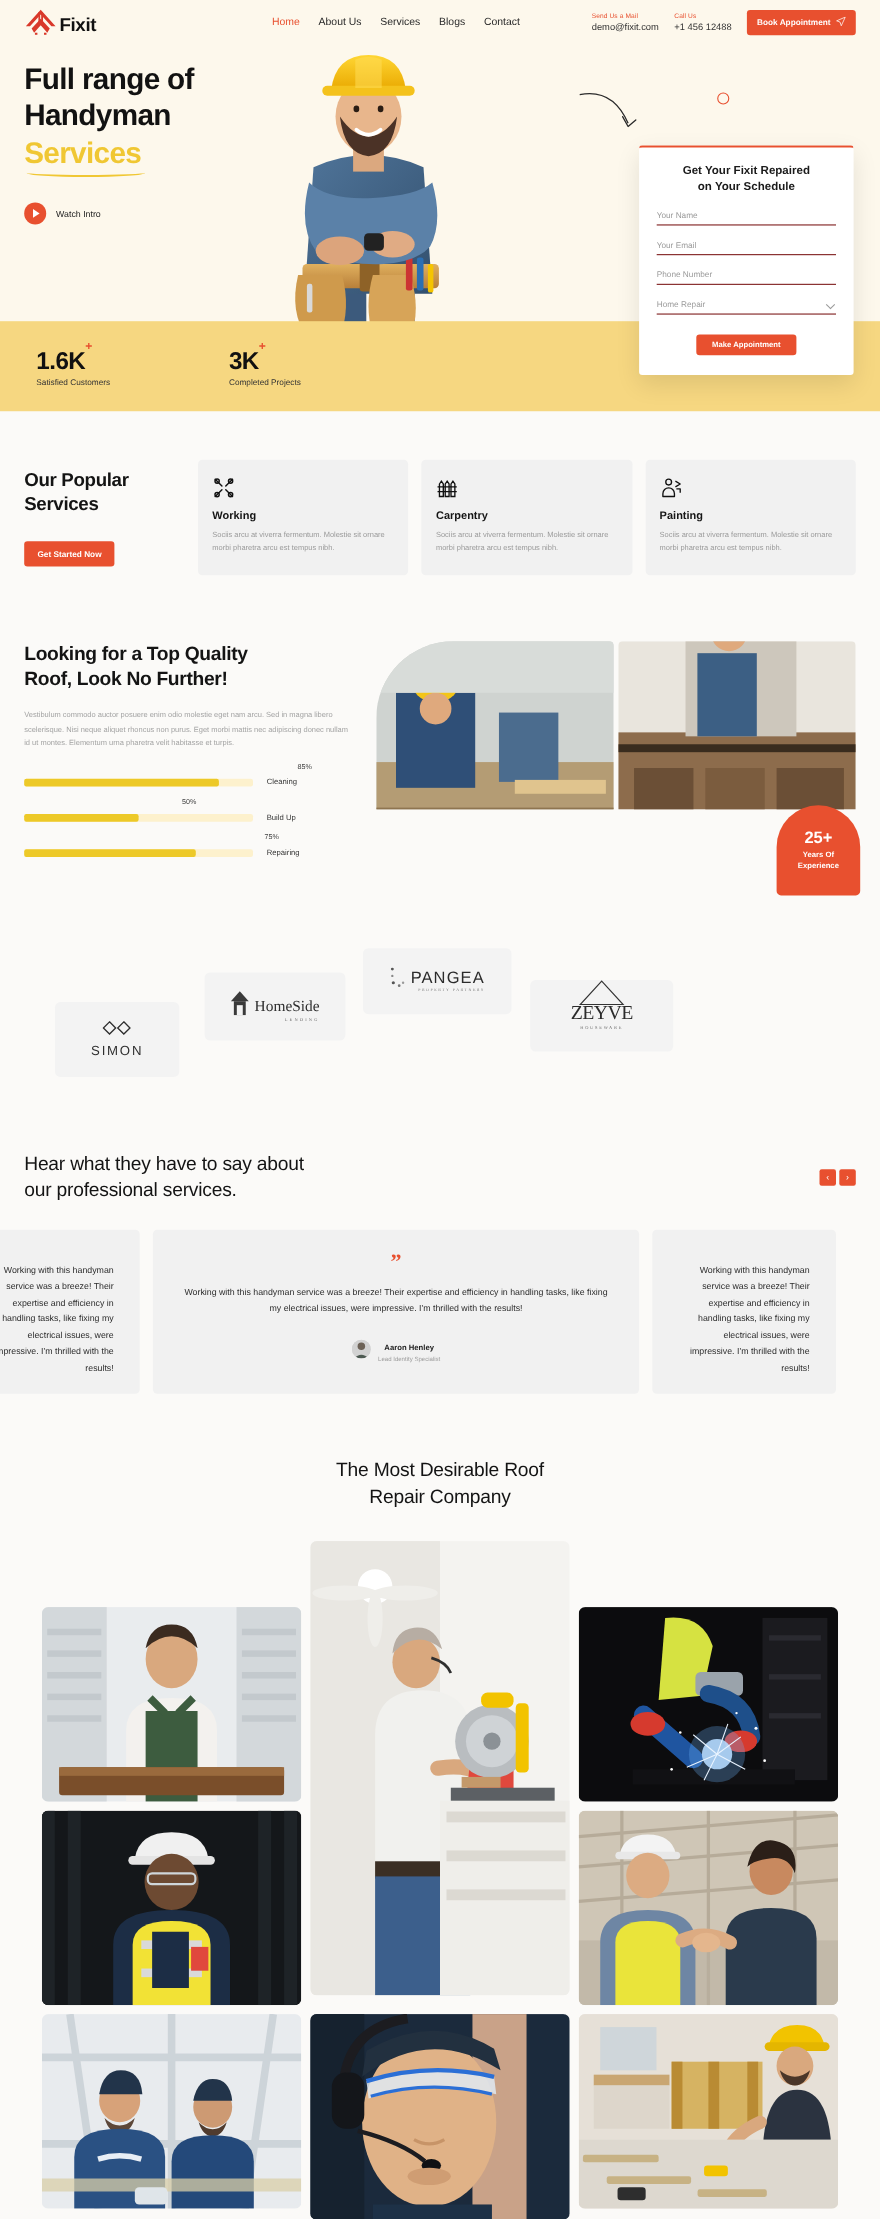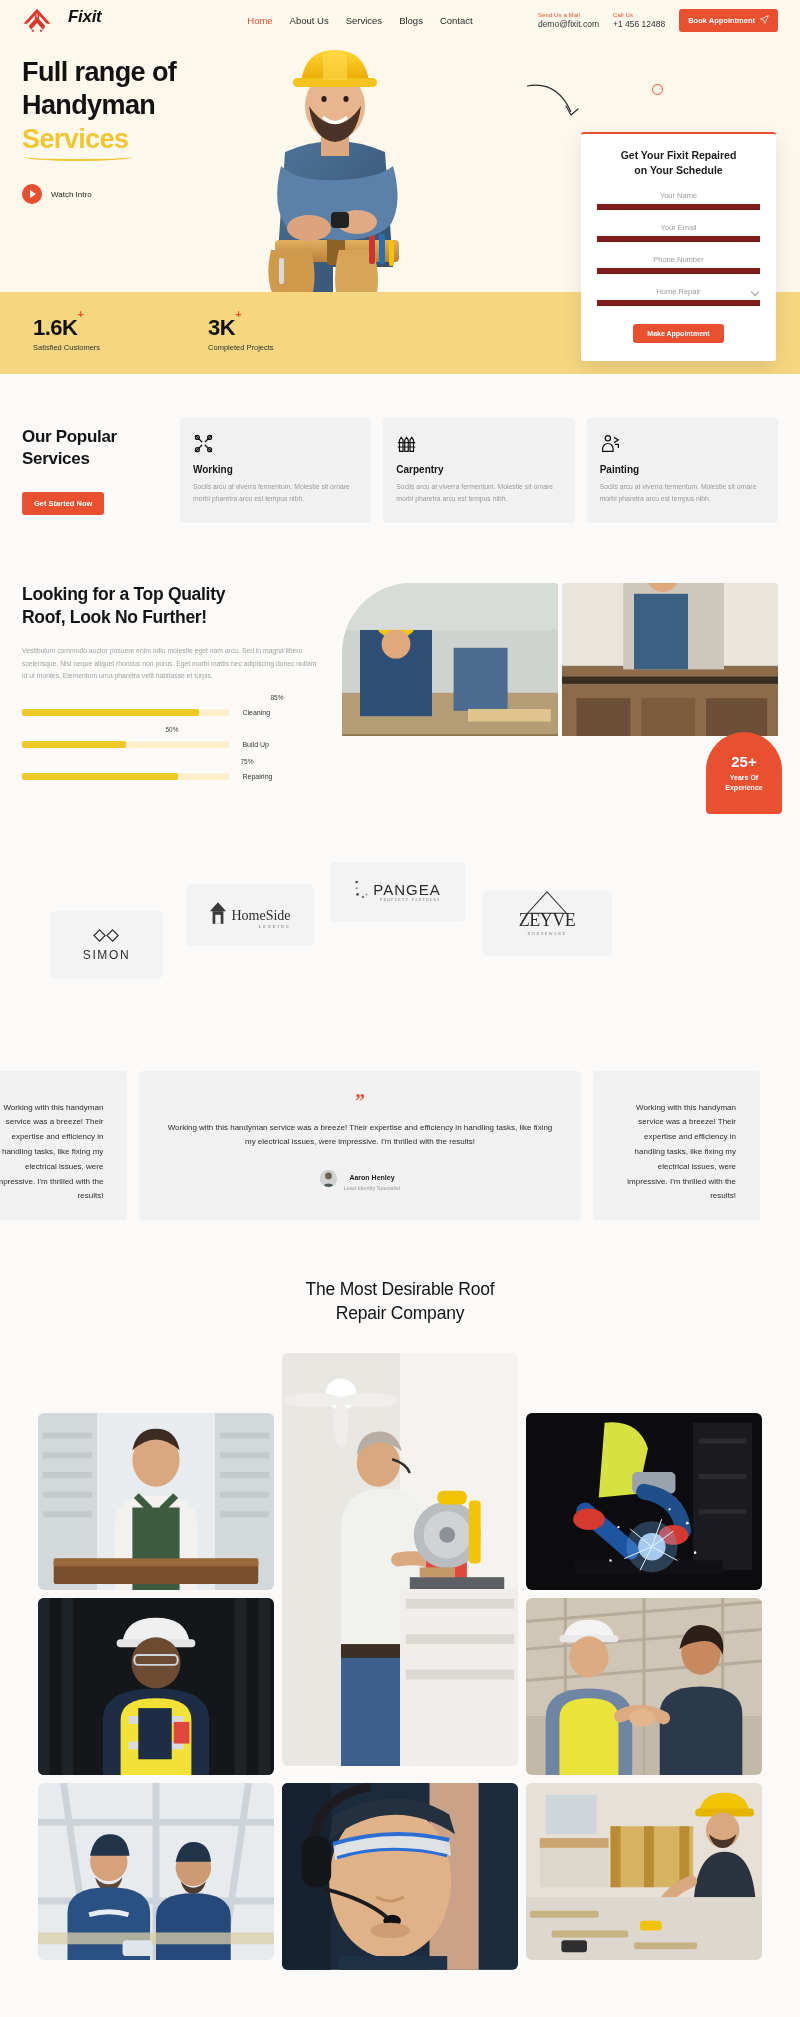--- a/index.html
+++ b/index.html
@@ -14,21 +14,21 @@
   .page { width: 800px; position: relative; }
 
   
   .hero-wrap { position: relative; background: #fdf8ec; overflow: hidden; }
   .header {
     position: relative; z-index: 30;
     display: flex; align-items: center;
     padding: 6px 22px 0 22px;
     height: 34px;
   }
-  .brand { display: flex; align-items: flex-start; gap: 16px; width: 200px; font-style: italic; }
+  .brand { display: flex; align-items: flex-end; gap: 2px; width: 200px; }
   .brand-mark { width: 30px; height: 26px; position: relative; }
   .brand-name { font-size: 17px; font-weight: 700; letter-spacing: -0.3px; color: #111; }
   .nav { display: flex; gap: 17px; align-items: flex-end; flex: 1; justify-content: center; margin-left: -40px;}
   .nav a { font-size: 9.5px; color: #2a2a2a; text-decoration: none; font-weight: 400; }
   .nav a.active { color: #e8502f; }
   .head-right { display: flex; align-items: center; gap: 14px; }
   .contact-block { text-align: left; }
   .contact-label { font-size: 6px; color: #e8502f; letter-spacing: .1px; }
   .contact-value { font-size: 8.5px; color: #333; margin-top: 1px; }
   .btn-book {
@@ -67,22 +67,22 @@
 
   
   .form-card {
     position: absolute; right: 24px; top: 98px; width: 195px; z-index: 20;
     background: #fff; border-top: 2.5px solid #e8502f; border-radius: 3px;
     box-shadow: 0 8px 22px rgba(0,0,0,.10);
     padding: 14px 16px 18px 16px;
   }
   .form-title { font-size: 10.5px; font-weight: 700; text-align: center; line-height: 1.45; color: #1b1b1b; }
   .field {
-    margin-top: 13px; border-bottom: 6px solid #7f1d1d; padding-bottom: 4px;
-    font-size: 7.5px; color: #9b9b9b; position: relative; text-align: center;
+    margin-top: 13px; border-bottom: 1px solid #7f1d1d; padding-bottom: 4px;
+    font-size: 7.5px; color: #9b9b9b; position: relative;
   }
   .field.select:after {
     content: ""; position: absolute; right: 2px; top: 2px;
     width: 5px; height: 5px; border-right: 1.2px solid #9b9b9b; border-bottom: 1.2px solid #9b9b9b;
     transform: rotate(45deg);
   }
   .btn-appt {
     display: block; margin: 18px auto 0 auto; background: #e8502f; color: #fff;
     border: none; border-radius: 3px; font-size: 7px; font-weight: 700;
     padding: 6px 14px; cursor: pointer;
@@ -511,20 +511,30 @@
             </svg>
         </span>
         <div style="font-size:18px;letter-spacing:-0.5px;font-family:'Liberation Serif',serif;color:#2b2b2b;">ZEYVE</div>
         <div style="font-size:4px;letter-spacing:1.6px;color:#6f6f6f;">HOUSEWARE</div>
       </div>
     </div>
 
   </div>
 
   <div class="testi">
+    <div class="testi-head">
+      <h2 class="testi-h">
+        <span>Hear what they have to say about</span><br>
+        <span>our professional services.</span>
+      </h2>
+      <div class="arrows">
+        <button class="arrow-btn">‹</button>
+        <button class="arrow-btn">›</button>
+      </div>
+    </div>
 
     <div class="testi-track">
       <div class="testi-card side">
         <div class="testi-text" style="text-align:right">Working with this handyman service was a breeze! Their expertise and efficiency in handling tasks, like fixing my electrical issues, were impressive. I'm thrilled with the results!</div>
       </div>
 
       <div class="testi-card main">
         <div class="quote-mark">”</div>
         <div class="testi-text">Working with this handyman service was a breeze! Their expertise and efficiency in handling tasks, like fixing my electrical issues, were impressive. I'm thrilled with the results!</div>
         <div class="testi-author">

